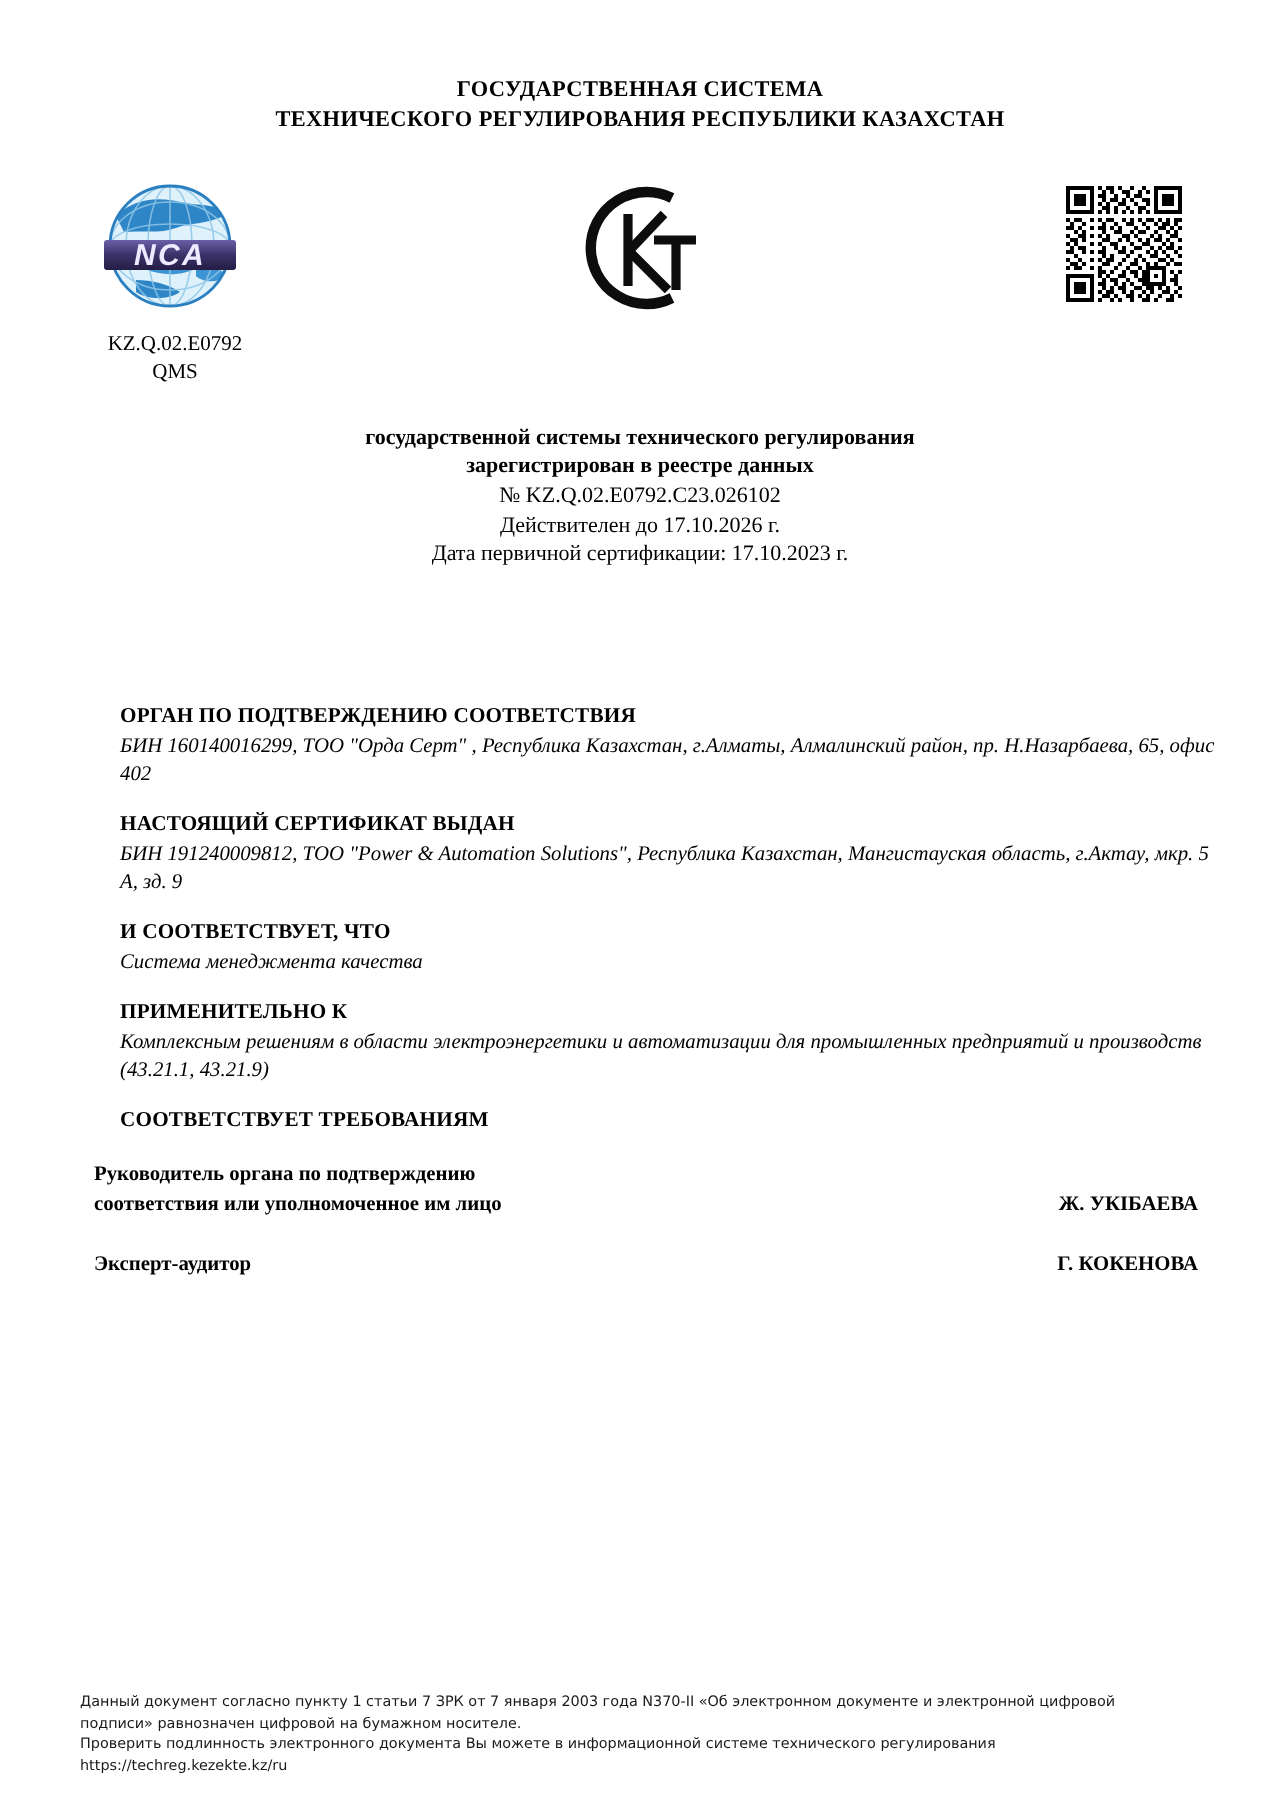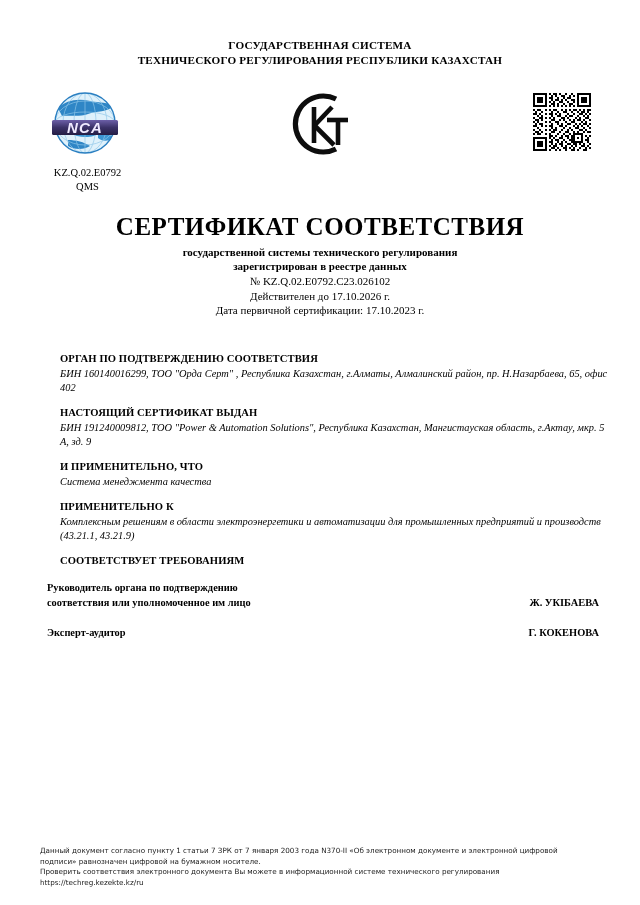--- a/index.html
+++ b/index.html
@@ -294,41 +294,40 @@
           <path d="M9 25h1v1H9zM11 25h1v1h-1zM13 25h2v1h-2zM17 25h2v1h-2zM20 25h2v1h-2zM23 25h1v1h-1zM25 25h1v1h-1zM28 25h1v1h-1z"></path>
           <path d="M8 26h1v1H8zM10 26h2v1h-2zM14 26h1v1h-1zM16 26h1v1h-1zM19 26h1v1h-1zM21 26h1v1h-1zM24 26h2v1h-2zM27 26h1v1h-1z"></path>
           <path d="M9 27h2v1H9zM12 27h1v1h-1zM15 27h2v1h-2zM18 27h1v1h-1zM20 27h1v1h-1zM23 27h1v1h-1zM26 27h1v1h-1zM28 27h1v1h-1z"></path>
           <path d="M8 28h1v1H8zM11 28h1v1h-1zM13 28h1v1h-1zM16 28h1v1h-1zM19 28h2v1h-2zM22 28h1v1h-1zM25 28h2v1h-2z"></path>
         </g>
       </svg>
     </div>
   </div>
 
   <div class="title-block">
-    <div class="cert-title">СЕРТИФИКАТ СООТВЕТСТВИЯ</div>
     <div class="title-sub">государственной системы технического регулирования</div>
     <div class="title-sub">зарегистрирован в реестре данных</div>
     <div class="title-meta">
       <span class="meta-line">№ KZ.Q.02.E0792.C23.026102</span>
       <span class="meta-line">Действителен до 17.10.2026 г.</span>
       <span class="meta-line">Дата первичной сертификации: 17.10.2023 г.</span>
     </div>
   </div>
 
   <div class="body-block">
     <div class="section">
       <div class="section-label">ОРГАН ПО ПОДТВЕРЖДЕНИЮ СООТВЕТСТВИЯ</div>
       <div class="section-value">БИН 160140016299, ТОО "Орда Серт" , Республика Казахстан, г.Алматы, Алмалинский район, пр. Н.Назарбаева, 65, офис 402</div>
     </div>
     <div class="section">
       <div class="section-label">НАСТОЯЩИЙ СЕРТИФИКАТ ВЫДАН</div>
       <div class="section-value">БИН 191240009812, ТОО "Power &amp; Automation Solutions", Республика Казахстан, Мангистауская область, г.Актау, мкр. 5 А, зд. 9</div>
     </div>
     <div class="section">
-      <div class="section-label">И ПРИМЕНИТЕЛЬНО, ЧТО</div>
+      <div class="section-label">И СООТВЕТСТВУЕТ, ЧТО</div>
       <div class="section-value">Система менеджмента качества</div>
     </div>
     <div class="section">
       <div class="section-label">ПРИМЕНИТЕЛЬНО К</div>
       <div class="section-value">Комплексным решениям в области электроэнергетики и автоматизации для промышленных предприятий и производств (43.21.1, 43.21.9)</div>
     </div>
     <div class="section">
       <div class="section-label">СООТВЕТСТВУЕТ ТРЕБОВАНИЯМ</div>
     </div>
   </div>
@@ -345,17 +344,17 @@
       <div class="sign-role">
         <span class="role-line">Эксперт-аудитор</span>
       </div>
       <div class="sign-name">Г. КОКЕНОВА</div>
     </div>
   </div>
 
   <div class="doc-footer">
     <span class="f-line">Данный документ согласно пункту 1 статьи 7 ЗРК от 7 января 2003 года N370-II «Об электронном документе и электронной цифровой</span>
     <span class="f-line">подписи» равнозначен цифровой на бумажном носителе.</span>
-    <span class="f-line">Проверить соответствия электронного документа Вы можете в информационной системе технического регулирования</span>
+    <span class="f-line">Проверить подлинность электронного документа Вы можете в информационной системе технического регулирования</span>
     <span class="f-line">https://techreg.kezekte.kz/ru</span>
   </div>
 
 </div>
 
 </body></html>

